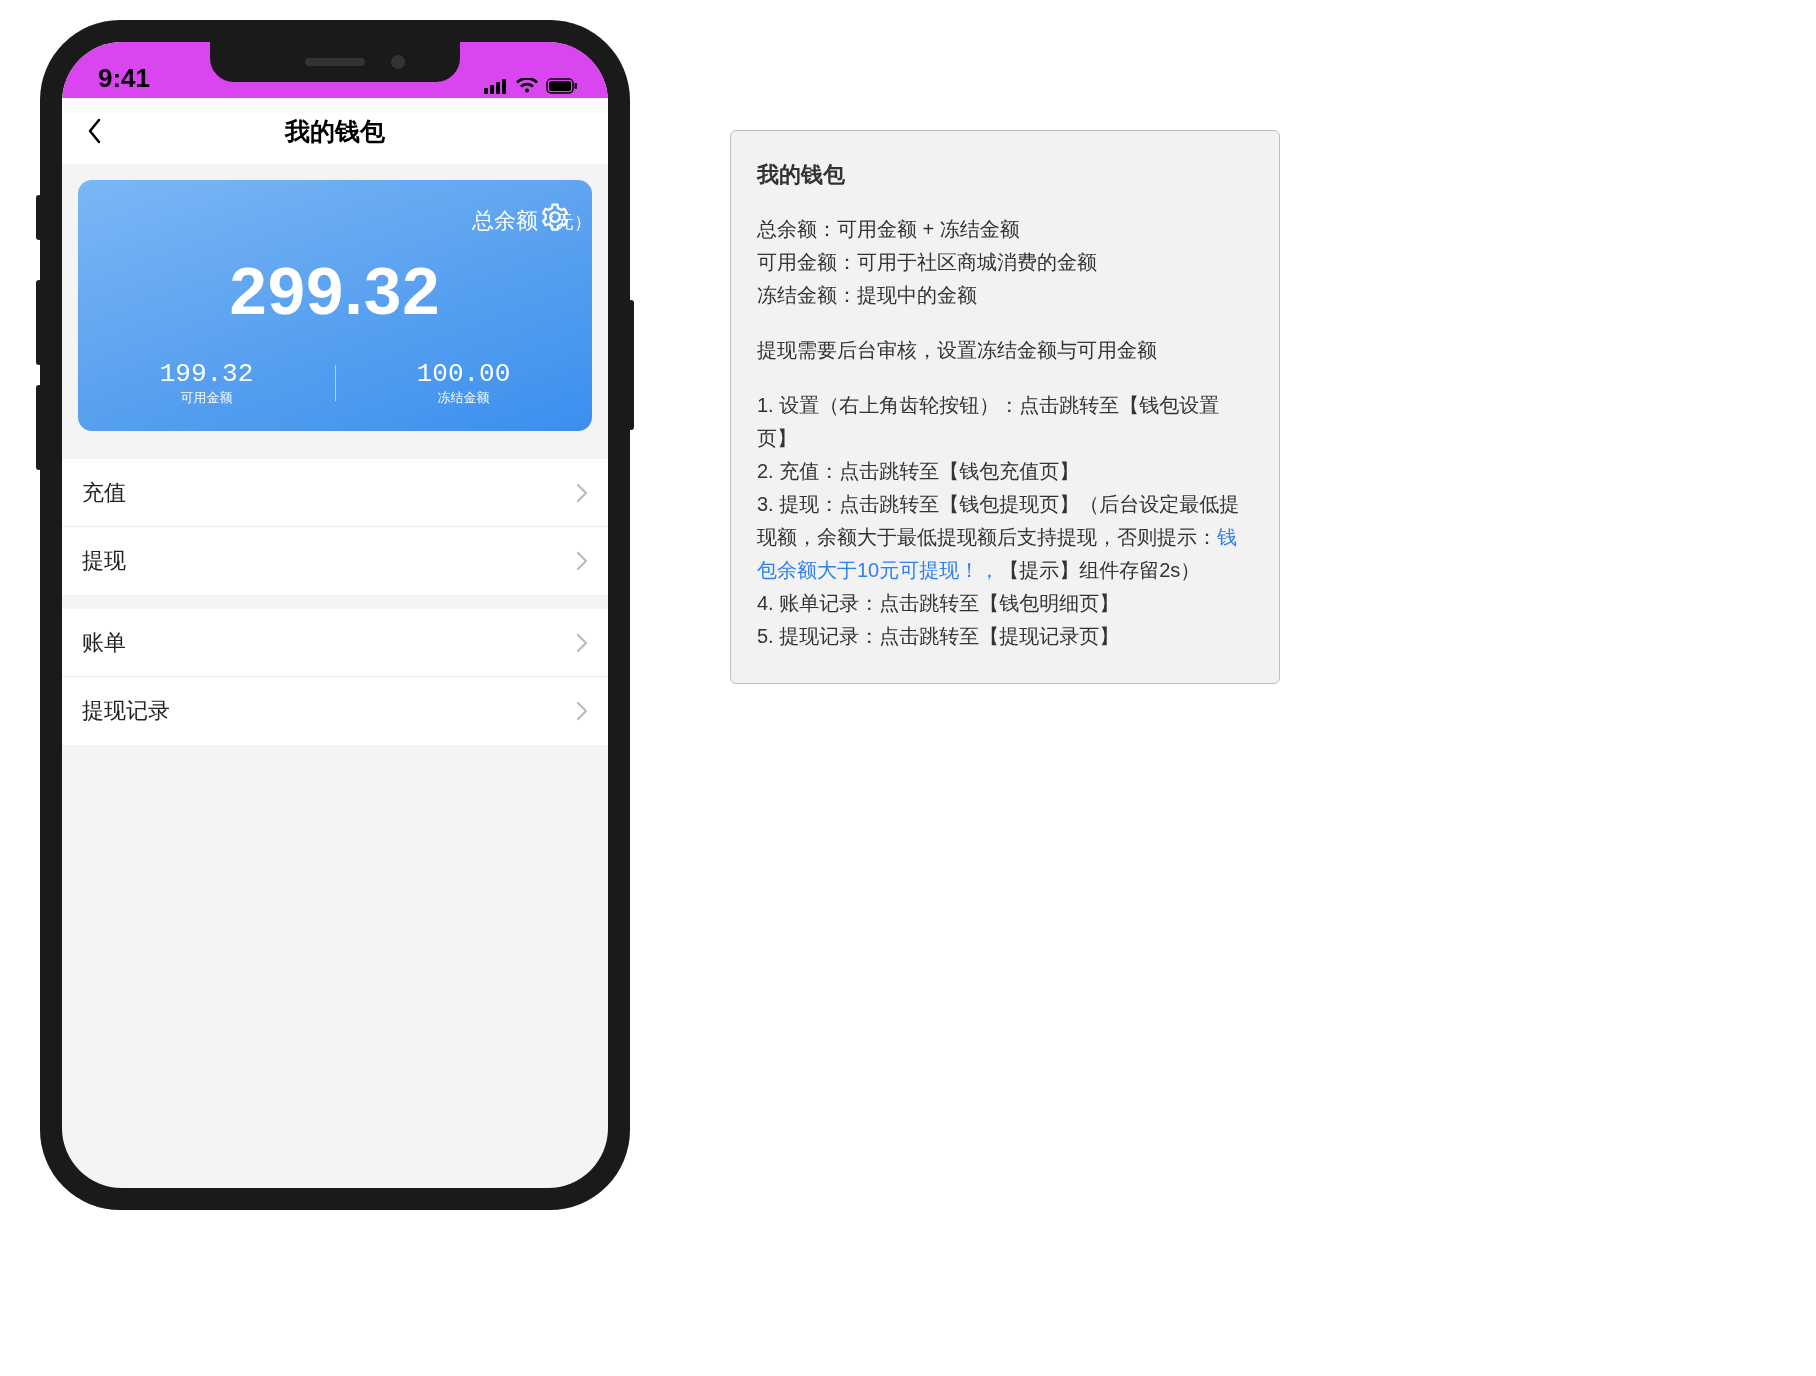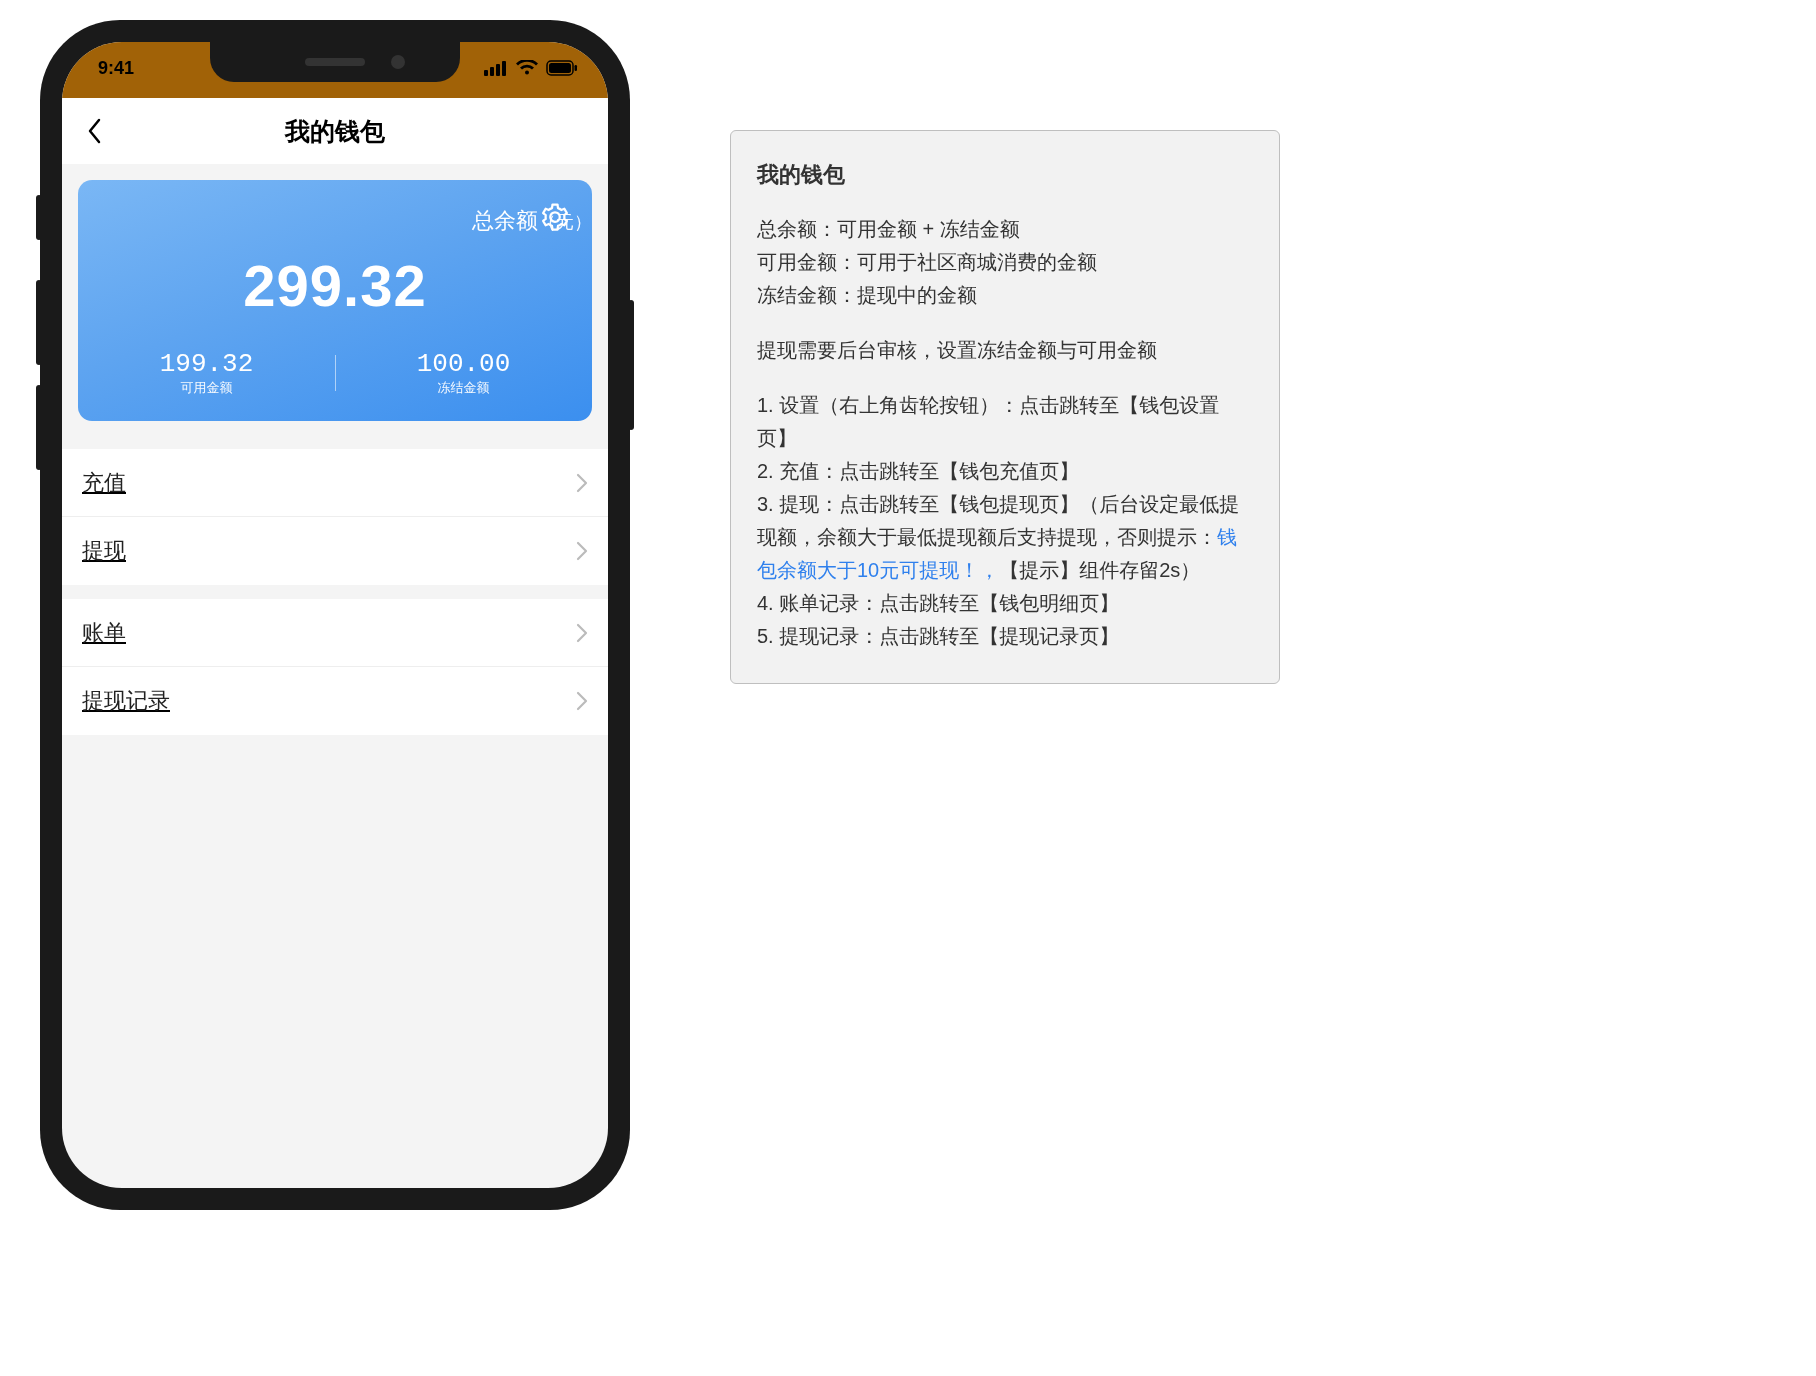--- a/index.html
+++ b/index.html
@@ -65,27 +65,27 @@
     width: 60px; height: 8px; background: #333; border-radius: 4px;
   }
   .notch .cam {
     width: 14px; height: 14px; background: #333; border-radius: 50%;
     position: absolute; right: 55px; top: 13px;
   }
 
   
   .status-bar {
     height: 56px;
-    background: #a16207;
-    display: flex;
-    align-items: center;
+    background: #d946ef;
+    display: flex;
+    align-items: flex-end;
     justify-content: space-between;
     padding: 0 30px 4px 36px;
     font-weight: 600;
-    font-size: 18px;
+    font-size: 26px;
   }
   .status-right {
     display: flex; align-items: center; gap: 8px;
   }
   .status-right svg { display: block; }
 
   
   .nav {
     height: 66px;
     background: #fff;
@@ -122,21 +122,21 @@
     font-size: 22px;
   }
   .bc-title .unit { font-size: 18px; opacity: .95; }
   .gear {
     position: absolute;
     right: 22px; top: 22px;
     width: 30px; height: 30px;
   }
   .bc-amount {
     text-align: center;
-    font-size: 58px;
+    font-size: 67px;
     font-weight: 700;
     letter-spacing: 1px;
     margin-top: 16px;
   }
   .bc-row {
     display: flex;
     margin-top: 30px;
     font-family: Liberation Mono, monospace;
   }
   .bc-col {
@@ -148,21 +148,21 @@
     content: "";
     position: absolute;
     left: 0; top: 6px; bottom: 6px;
     width: 1px;
     background: rgba(255,255,255,.55);
   }
   .bc-val { font-size: 26px; font-weight: 500; }
   .bc-lbl { font-size: 13px; opacity: .95; margin-top: 0; }
 
   
-  .list-group { margin-top: 12px; background: #fff; text-decoration: underline; }
+  .list-group { margin-top: 12px; background: #fff; }
   .list-group + .list-group { margin-top: 14px; text-align: center; }
   .list-item {
     display: flex;
     align-items: center;
     justify-content: space-between;
     height: 68px;
     padding: 0 20px;
     font-size: 22px;
     color: #222;
     border-bottom: 1px solid #eee;

